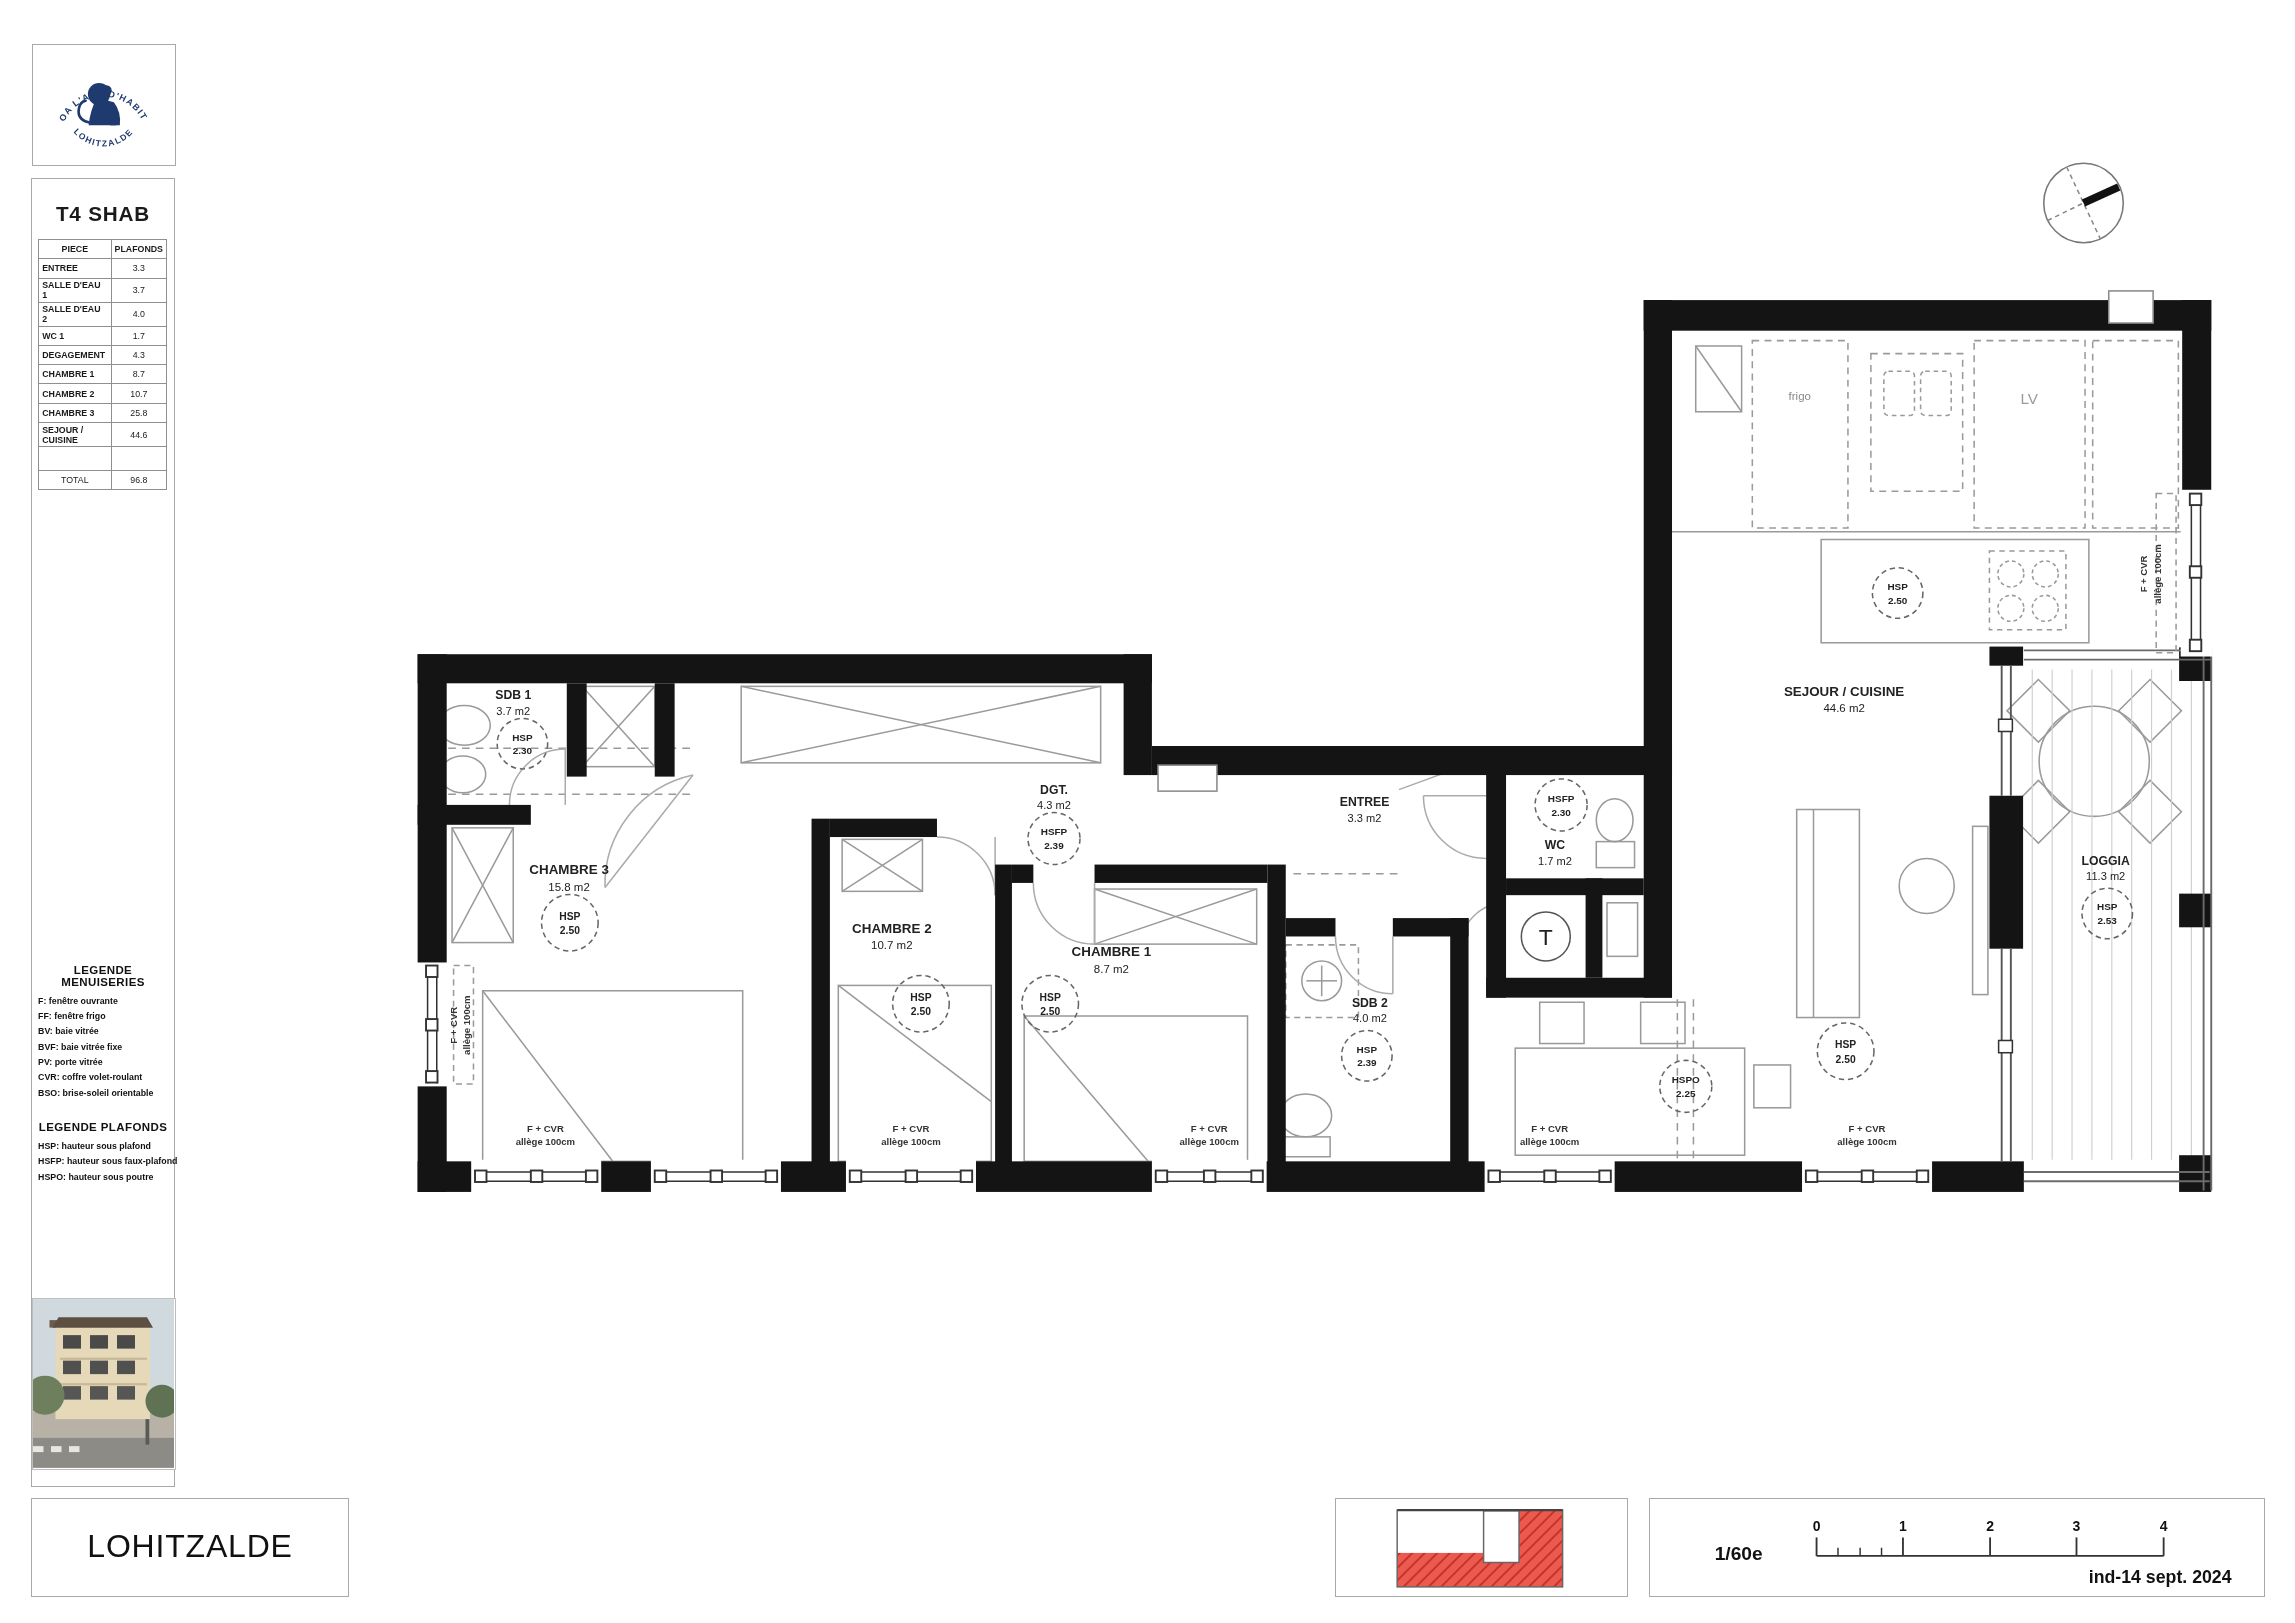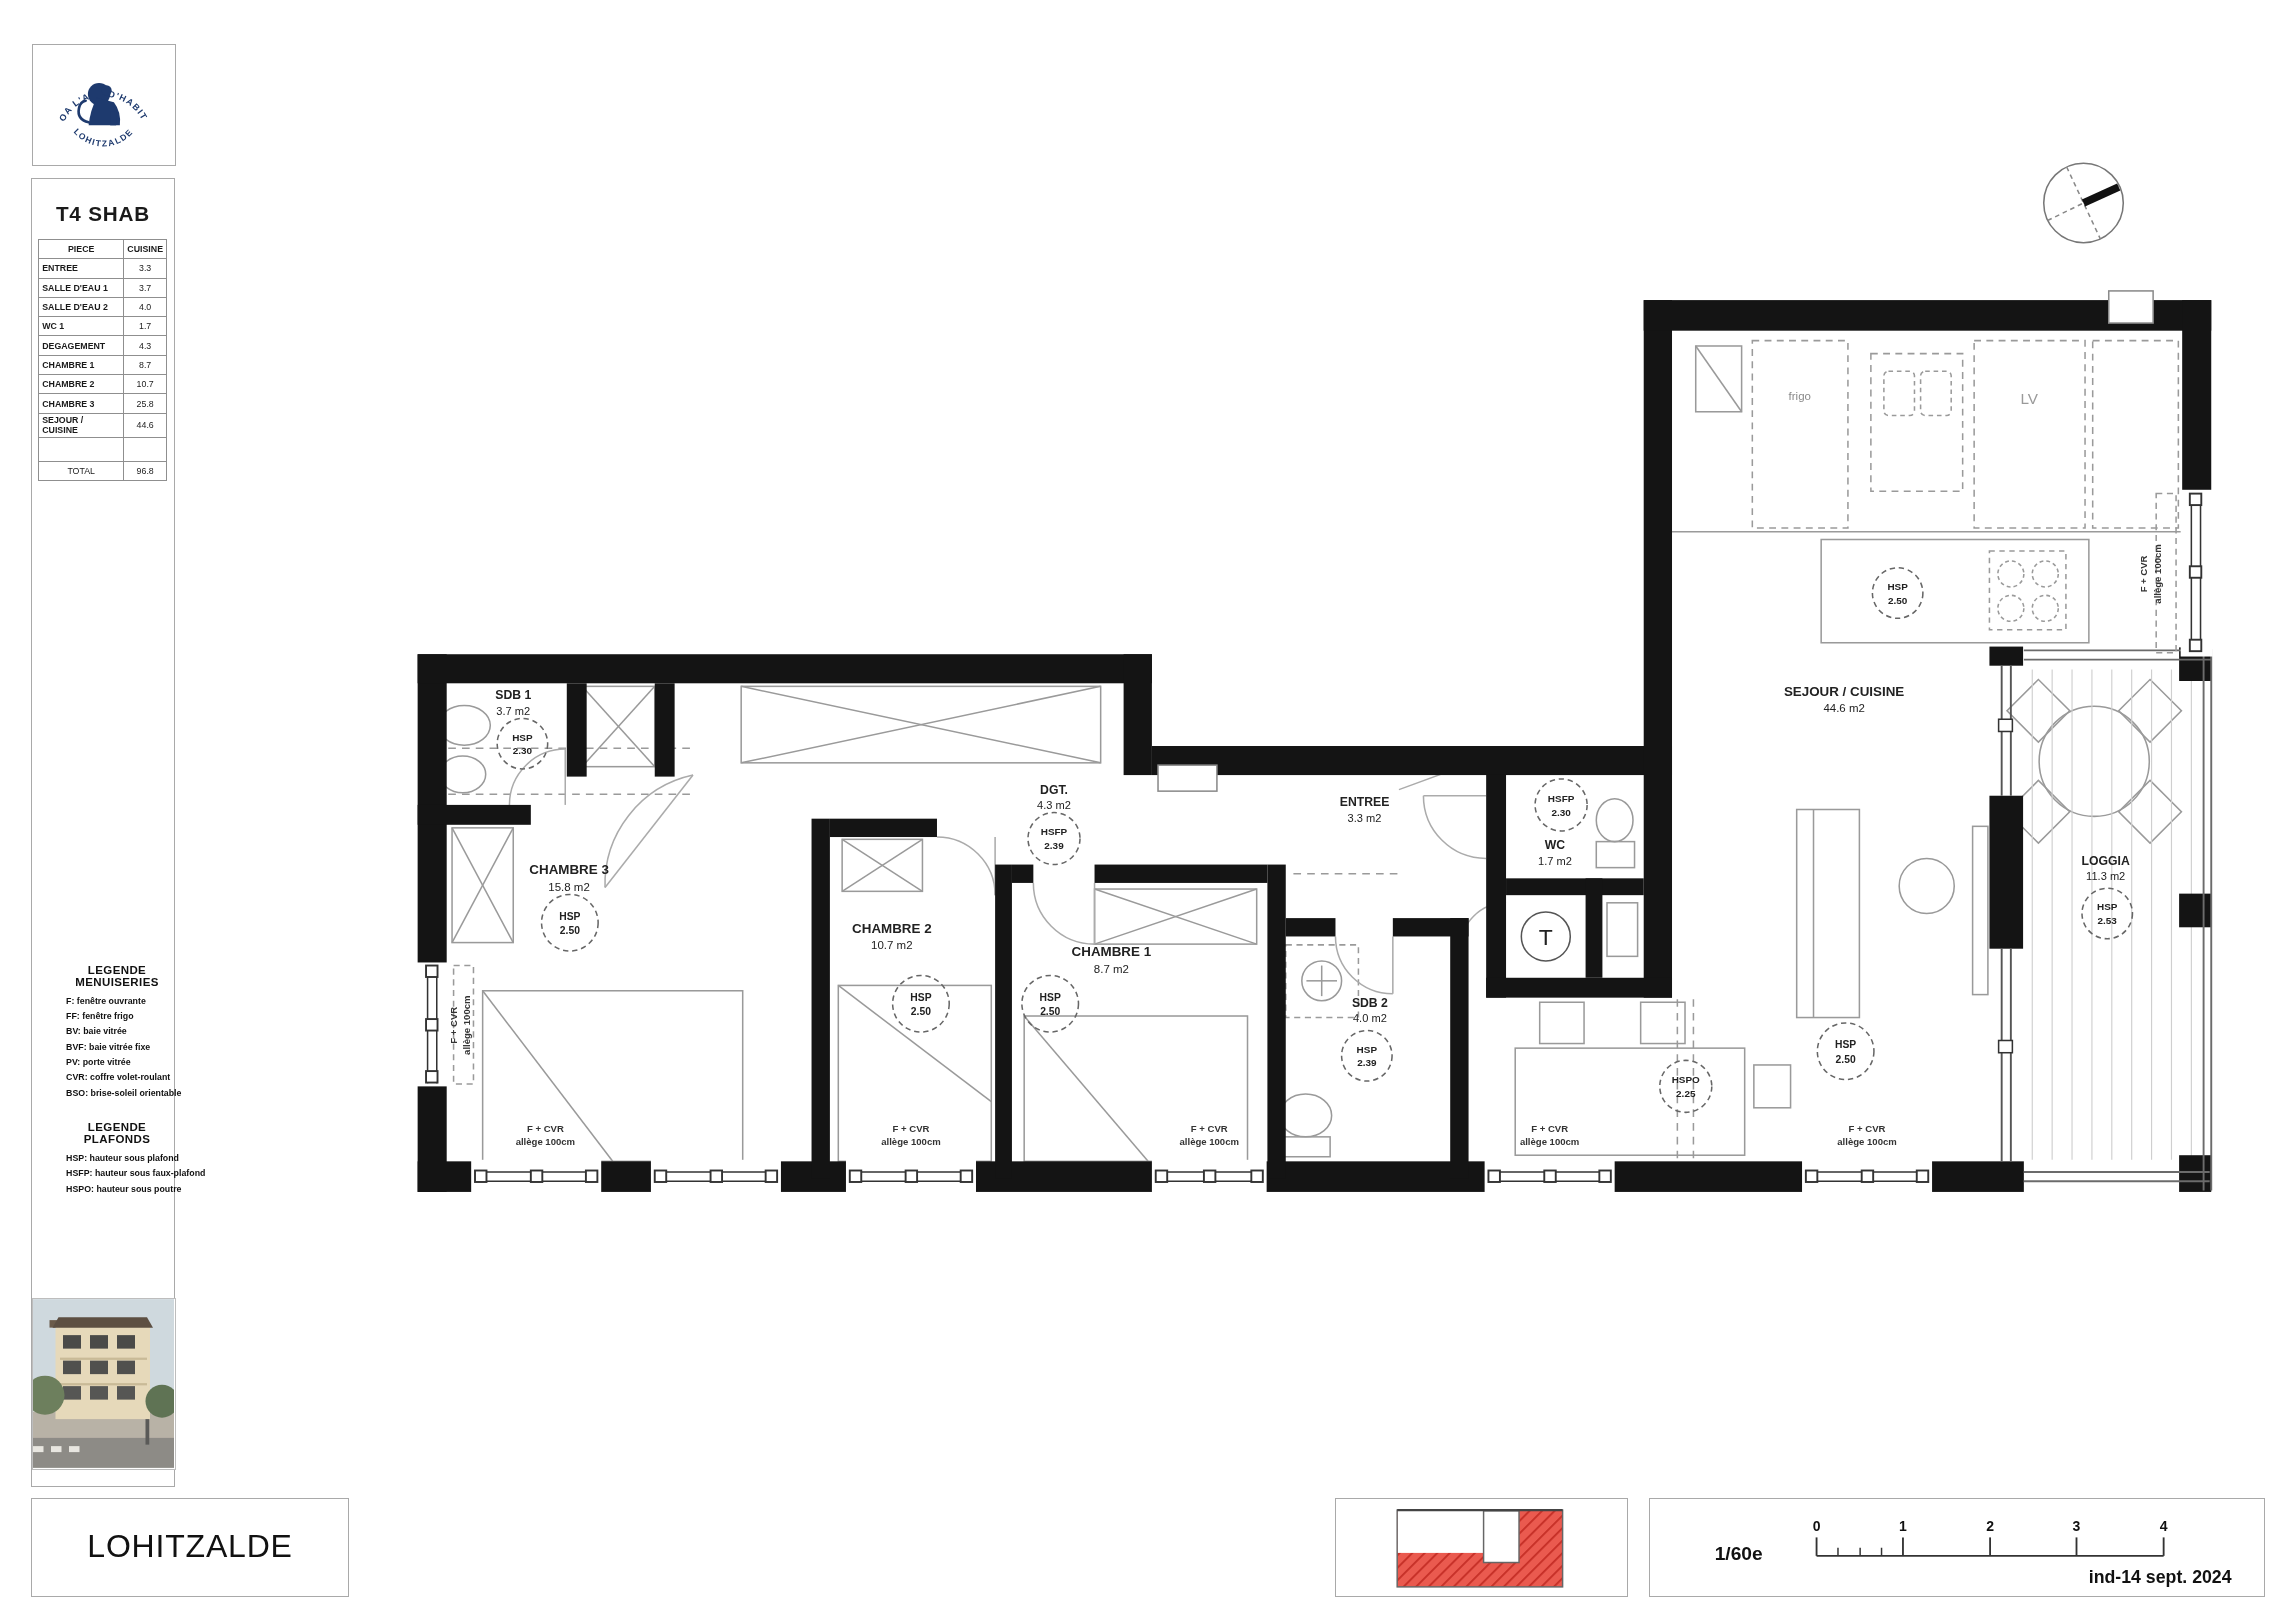--- a/index.html
+++ b/index.html
@@ -7,21 +7,21 @@
   .panel{position:absolute;background:#fff;border:1.5px solid #a9a9a9;box-sizing:border-box;}
   
   .shab-title{position:absolute;top:23px;left:0;width:100%;text-align:center;font-size:20.7px;font-weight:700;color:#1a1a1a;letter-spacing:0.8px;}
   table.shab{position:absolute;top:60px;left:6.1px;width:129px;border-collapse:collapse;font-size:8.8px;color:#1a1a1a;}
   table.shab td,table.shab th{border:0.8px solid #8f8f8f;padding:1.5px 3.1px;height:15.3px;}
   table.shab th{font-weight:700;text-align:center;}
   td.piece{font-weight:700;text-align:left;width:80px;}
   td.surf{text-align:center;font-weight:400;}
   tr.spacer td{height:20px;border-left:0.8px solid #8f8f8f;border-right:0.8px solid #8f8f8f;}
   tr.total td{font-weight:400;}
-  .legend-wrap{position:absolute;left:6.1px;right:6.1px;top:777px;color:#111;margin-left:28px;}
+  .legend-wrap{position:absolute;left:6.1px;right:6.1px;top:777px;color:#111;}
   .legend-title{text-align:center;font-size:11.5px;font-weight:700;margin:7.7px 0 6.1px 0;letter-spacing:0.4px;}
   .legend-item{font-size:8.8px;font-weight:600;line-height:15.3px;white-space:nowrap;}
   
   .lot-label{position:absolute;width:100%;top:29px;text-align:center;font-size:32px;font-weight:500;letter-spacing:0.8px;color:#111;}
   .sheet-title{position:absolute;width:100%;top:34px;text-align:center;color:#111;white-space:nowrap;}
   .sheet-title .main{font-size:31px;font-weight:700;}
   .sheet-title .addr{font-size:21.4px;font-weight:700;}
   svg text{font-family:"Liberation Sans",sans-serif;}
 </style>
 </head>
@@ -50,21 +50,21 @@
       </g>
     </svg>
   </div>
 
   <div class="panel" style="left:31px;top:178px;width:144px;height:1309px;">
     <div class="shab-title">T4 SHAB</div>
     <table class="shab">
       <tbody>
           <tr>
         <th>PIECE</th>
-        <th>CUISINE</th>
+        <th>PLAFONDS</th>
       </tr>
       <tr>
             <td class="piece">ENTREE</td>
             <td class="surf">3.3</td>
           </tr>
       <tr>
             <td class="piece">SALLE D'EAU 1</td>
             <td class="surf">3.7</td>
           </tr>
       <tr>

